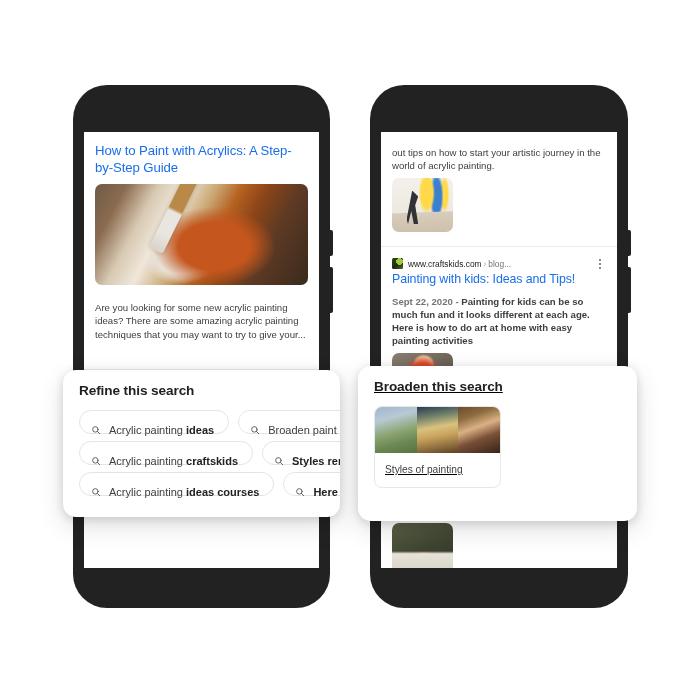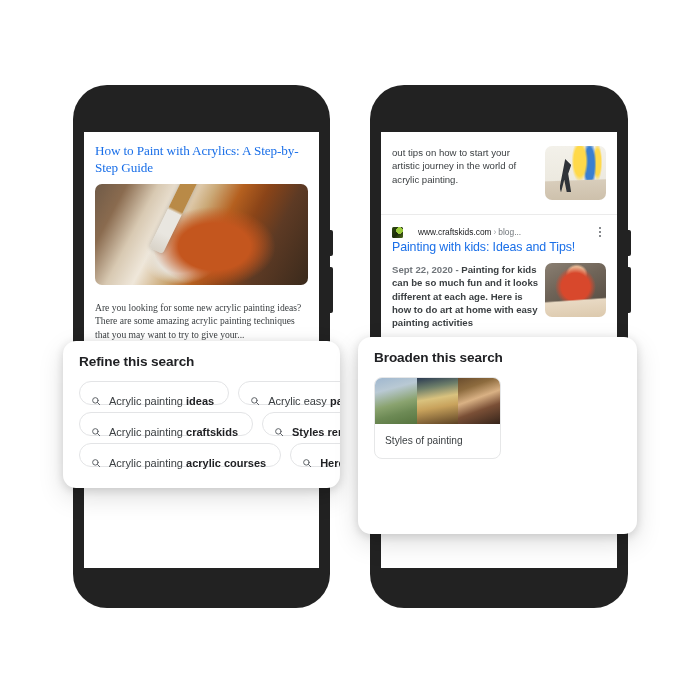--- a/index.html
+++ b/index.html
@@ -57,21 +57,21 @@
   .res-title.small { font-size: 12.4px; }
   .res-snippet {
     color: #3c4043;
     font-size: 9.6px;
     line-height: 13.3px;
   }
   .res-date { color: #70757a; }
   .res-url-row {
     display: flex;
     align-items: center;
-    gap: 15px;
+    gap: 5px;
     justify-content: space-between;
   }
   .favicon {
     width: 11px;
     height: 11px;
     border-radius: 1.5px;
     flex: 0 0 auto;
     background:
       radial-gradient(circle at 68% 32%, #9ccc3c 0 32%, rgba(0,0,0,0) 33%),
       linear-gradient(135deg, #2f4a12 0%, #1d2b0a 55%, #4d6b1d 100%);
@@ -98,21 +98,21 @@
   .kebab i {
     width: 2px;
     height: 2px;
     border-radius: 50%;
     background: #5f6368;
     display: block;
   }
   .divider { height: 1px; background: #ebebeb; }
 
   
-  .l-block { padding: 10px 11px 0 11px; font-family: Liberation Serif, serif; }
+  .l-block { padding: 10px 11px 0 11px; }
   .hero-img {
     width: 100%;
     height: 101px;
     border-radius: 7px;
     margin-top: 8px;
     background:
       radial-gradient(ellipse 40% 55% at 56% 62%, #c4561e 0 42%, rgba(196,86,30,0) 72%),
       radial-gradient(ellipse 22% 30% at 40% 75%, #e8e4dc 0 45%, rgba(232,228,220,0) 80%),
       linear-gradient(118deg,
         #6f5a47 0%, #8a6b4f 12%, #d8c9b2 24%, #efe7da 34%,
@@ -130,21 +130,21 @@
     width: 15px;
     height: 84%;
     transform: rotate(26deg);
     border-radius: 3px;
     background: linear-gradient(180deg, #b98a47 0 46%, #e9e6e0 50% 78%, #d9d3c8 100%);
     box-shadow: 0 0 4px rgba(0,0,0,0.22);
   }
 
   
   .r-block { padding: 9px 11px 0 11px; }
-  .snippet-row { display: flex; gap: 5px; align-items: flex-start; }
+  .snippet-row { display: flex; gap: 5px; align-items: flex-start; flex-direction: column; }
   .snippet-row .txt { flex: 1 1 auto; }
   .thumb {
     width: 61px;
     height: 54px;
     border-radius: 7px;
     flex: 0 0 auto;
     overflow: hidden;
   }
   .thumb.wall {
     background:
@@ -180,23 +180,24 @@
       linear-gradient(160deg, #5c6147 0%, #3f4531 48%, #2b3022 100%);
   }
 
   
   .overlay {
     position: absolute;
     background: #ffffff;
     border-radius: 13px;
     box-shadow: 0 2px 10px rgba(0,0,0,0.14), 0 9px 26px rgba(0,0,0,0.13);
     overflow: hidden;
+    margin-top: 29px;
   }
   .ov-left  { left: 63px;  top: 341px; width: 277px; height: 147px; }
-  .ov-right { left: 358px; top: 337px; width: 279px; height: 197px; }
+  .ov-right { left: 358px; top: 337px; width: 279px; height: 155px; text-decoration: underline; }
 
   .ov-title {
     font-size: 13.6px;
     color: #202124;
     font-weight: 600;
     letter-spacing: -0.1px;
     padding: 13px 0 0 16px;
   }
 
   .chip-grid {
@@ -366,21 +367,21 @@
           </span>
           <span><span>Acrylic painting </span><span class="bold">ideas</span></span>
         </div>
         <div class="chip">
           <span>
             <svg width="10" height="10" viewBox="0 0 24 24" fill="none" stroke="#5f6368" stroke-width="2.4" stroke-linecap="round">
               <circle cx="10.5" cy="10.5" r="6.6"></circle>
               <line x1="15.4" y1="15.4" x2="21" y2="21"></line>
             </svg>
           </span>
-          <span><span>Acrylic easy </span><span class="bold">paint</span></span>
+          <span><span>Broaden paint </span><span class="bold">paint</span></span>
         </div>
         <div class="chip">
           <span>
             <svg width="10" height="10" viewBox="0 0 24 24" fill="none" stroke="#5f6368" stroke-width="2.4" stroke-linecap="round">
               <circle cx="10.5" cy="10.5" r="6.6"></circle>
               <line x1="15.4" y1="15.4" x2="21" y2="21"></line>
             </svg>
           </span>
           <span><span>Acrylic painting </span><span class="bold">craftskids</span></span>
         </div>
@@ -393,21 +394,21 @@
           </span>
           <span><span></span><span class="bold">Styles remo</span></span>
         </div>
         <div class="chip">
           <span>
             <svg width="10" height="10" viewBox="0 0 24 24" fill="none" stroke="#5f6368" stroke-width="2.4" stroke-linecap="round">
               <circle cx="10.5" cy="10.5" r="6.6"></circle>
               <line x1="15.4" y1="15.4" x2="21" y2="21"></line>
             </svg>
           </span>
-          <span><span>Acrylic painting </span><span class="bold">acrylic courses</span></span>
+          <span><span>Acrylic painting </span><span class="bold">ideas courses</span></span>
         </div>
         <div class="chip">
           <span>
             <svg width="10" height="10" viewBox="0 0 24 24" fill="none" stroke="#5f6368" stroke-width="2.4" stroke-linecap="round">
               <circle cx="10.5" cy="10.5" r="6.6"></circle>
               <line x1="15.4" y1="15.4" x2="21" y2="21"></line>
             </svg>
           </span>
           <span><span></span><span class="bold">Here ac</span></span>
         </div>

